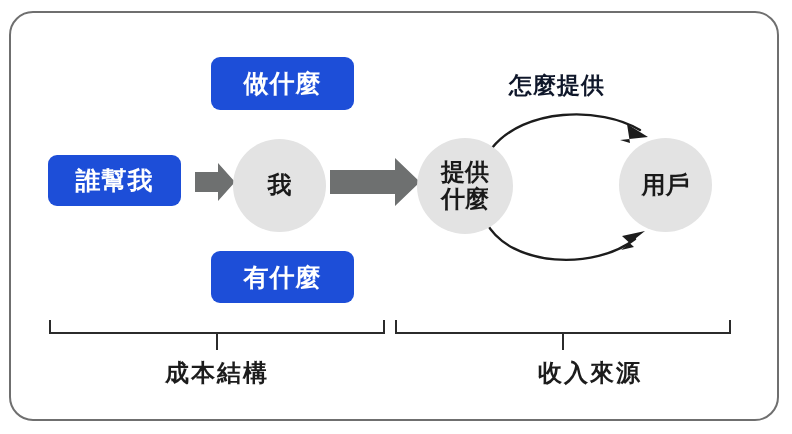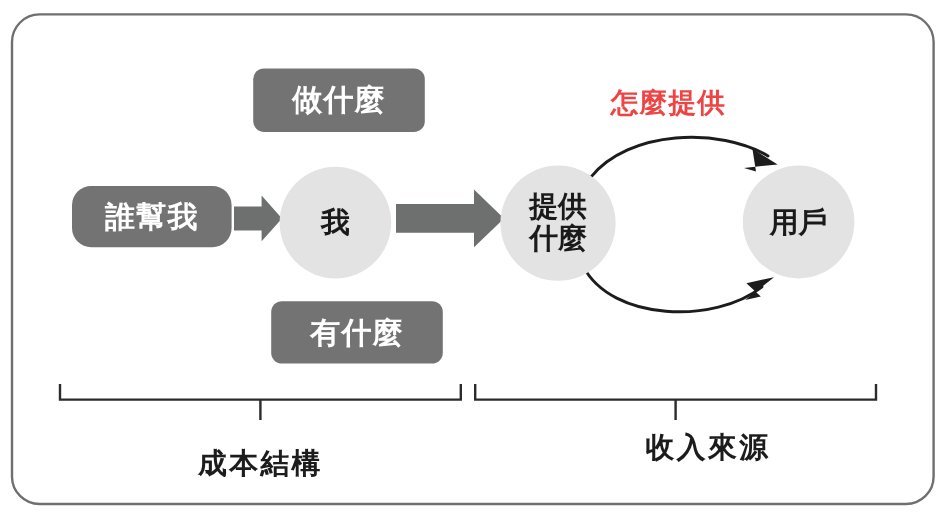--- a/index.html
+++ b/index.html
@@ -20,21 +20,21 @@
     left: 9px;
     top: 11px;
     width: 770px;
     height: 410px;
     border: 2.5px solid #6f6f6f;
     border-radius: 24px;
     box-sizing: border-box;
   }
   .gbox {
     position: absolute;
-    background: #737373;
+    background: #1d4ed8;
     border-radius: 9px;
     color: #ffffff;
     display: flex;
     align-items: center;
     justify-content: center;
     font-size: 25px;
     font-weight: 700;
     letter-spacing: 1px;
     box-sizing: border-box;
   }
@@ -48,21 +48,21 @@
     justify-content: center;
     flex-direction: column;
     font-size: 24px;
     font-weight: 700;
     line-height: 1.12;
     text-align: center;
     box-sizing: border-box;
   }
   .curve-label {
     position: absolute;
-    color: #ef4444;
+    color: #0f172a;
     font-size: 23px;
     font-weight: 700;
     letter-spacing: 1px;
     white-space: nowrap;
   }
   .bracket-label {
     position: absolute;
     color: #1c1c1c;
     font-size: 24px;
     font-weight: 700;
@@ -102,41 +102,41 @@
     <path d="M 217,333 L 217,350" stroke="#2b2b2b" stroke-width="2" fill="none"></path>
 
     <path d="M 396,320 L 396,333 L 730,333 L 730,320" stroke="#2b2b2b" stroke-width="2" fill="none"></path>
     <path d="M 563,333 L 563,350" stroke="#2b2b2b" stroke-width="2" fill="none"></path>
   </svg>
 
   <div class="gbox" style="left:211px; top:57px; width:143px; height:53px;">
     <span>做什麼</span>
   </div>
 
-  <div class="gbox" style="left:60px; top:155px; width:133px; height:51px;border-radius:16px;">
+  <div class="gbox" style="left:48px; top:155px; width:133px; height:51px;">
     <span>誰幫我</span>
   </div>
 
-  <div class="gbox" style="left:211px; top:251px; width:143px; height:52px;margin-left:15px;">
+  <div class="gbox" style="left:211px; top:251px; width:143px; height:52px;">
     <span>有什麼</span>
   </div>
 
   <div class="circle" style="left:233px; top:139px; width:93px; height:93px;">
     <span>我</span>
   </div>
 
   <div class="circle" style="left:417px; top:138px; width:96px; height:96px;">
     <span>提供</span>
     <span>什麼</span>
   </div>
 
   <div class="circle" style="left:619px; top:138px; width:93px; height:94px;">
     <span>用戶</span>
   </div>
 
   <div class="curve-label" style="left:509px; top:70px;">怎麼提供</div>
 
 
-  <div class="bracket-label" style="left:117px; top:357px; width:200px;margin-top:13px;">成本結構</div>
+  <div class="bracket-label" style="left:117px; top:357px; width:200px;">成本結構</div>
 
   <div class="bracket-label" style="left:490px; top:357px; width:200px;">收入來源</div>
 
 </div>
 
 </body></html>

